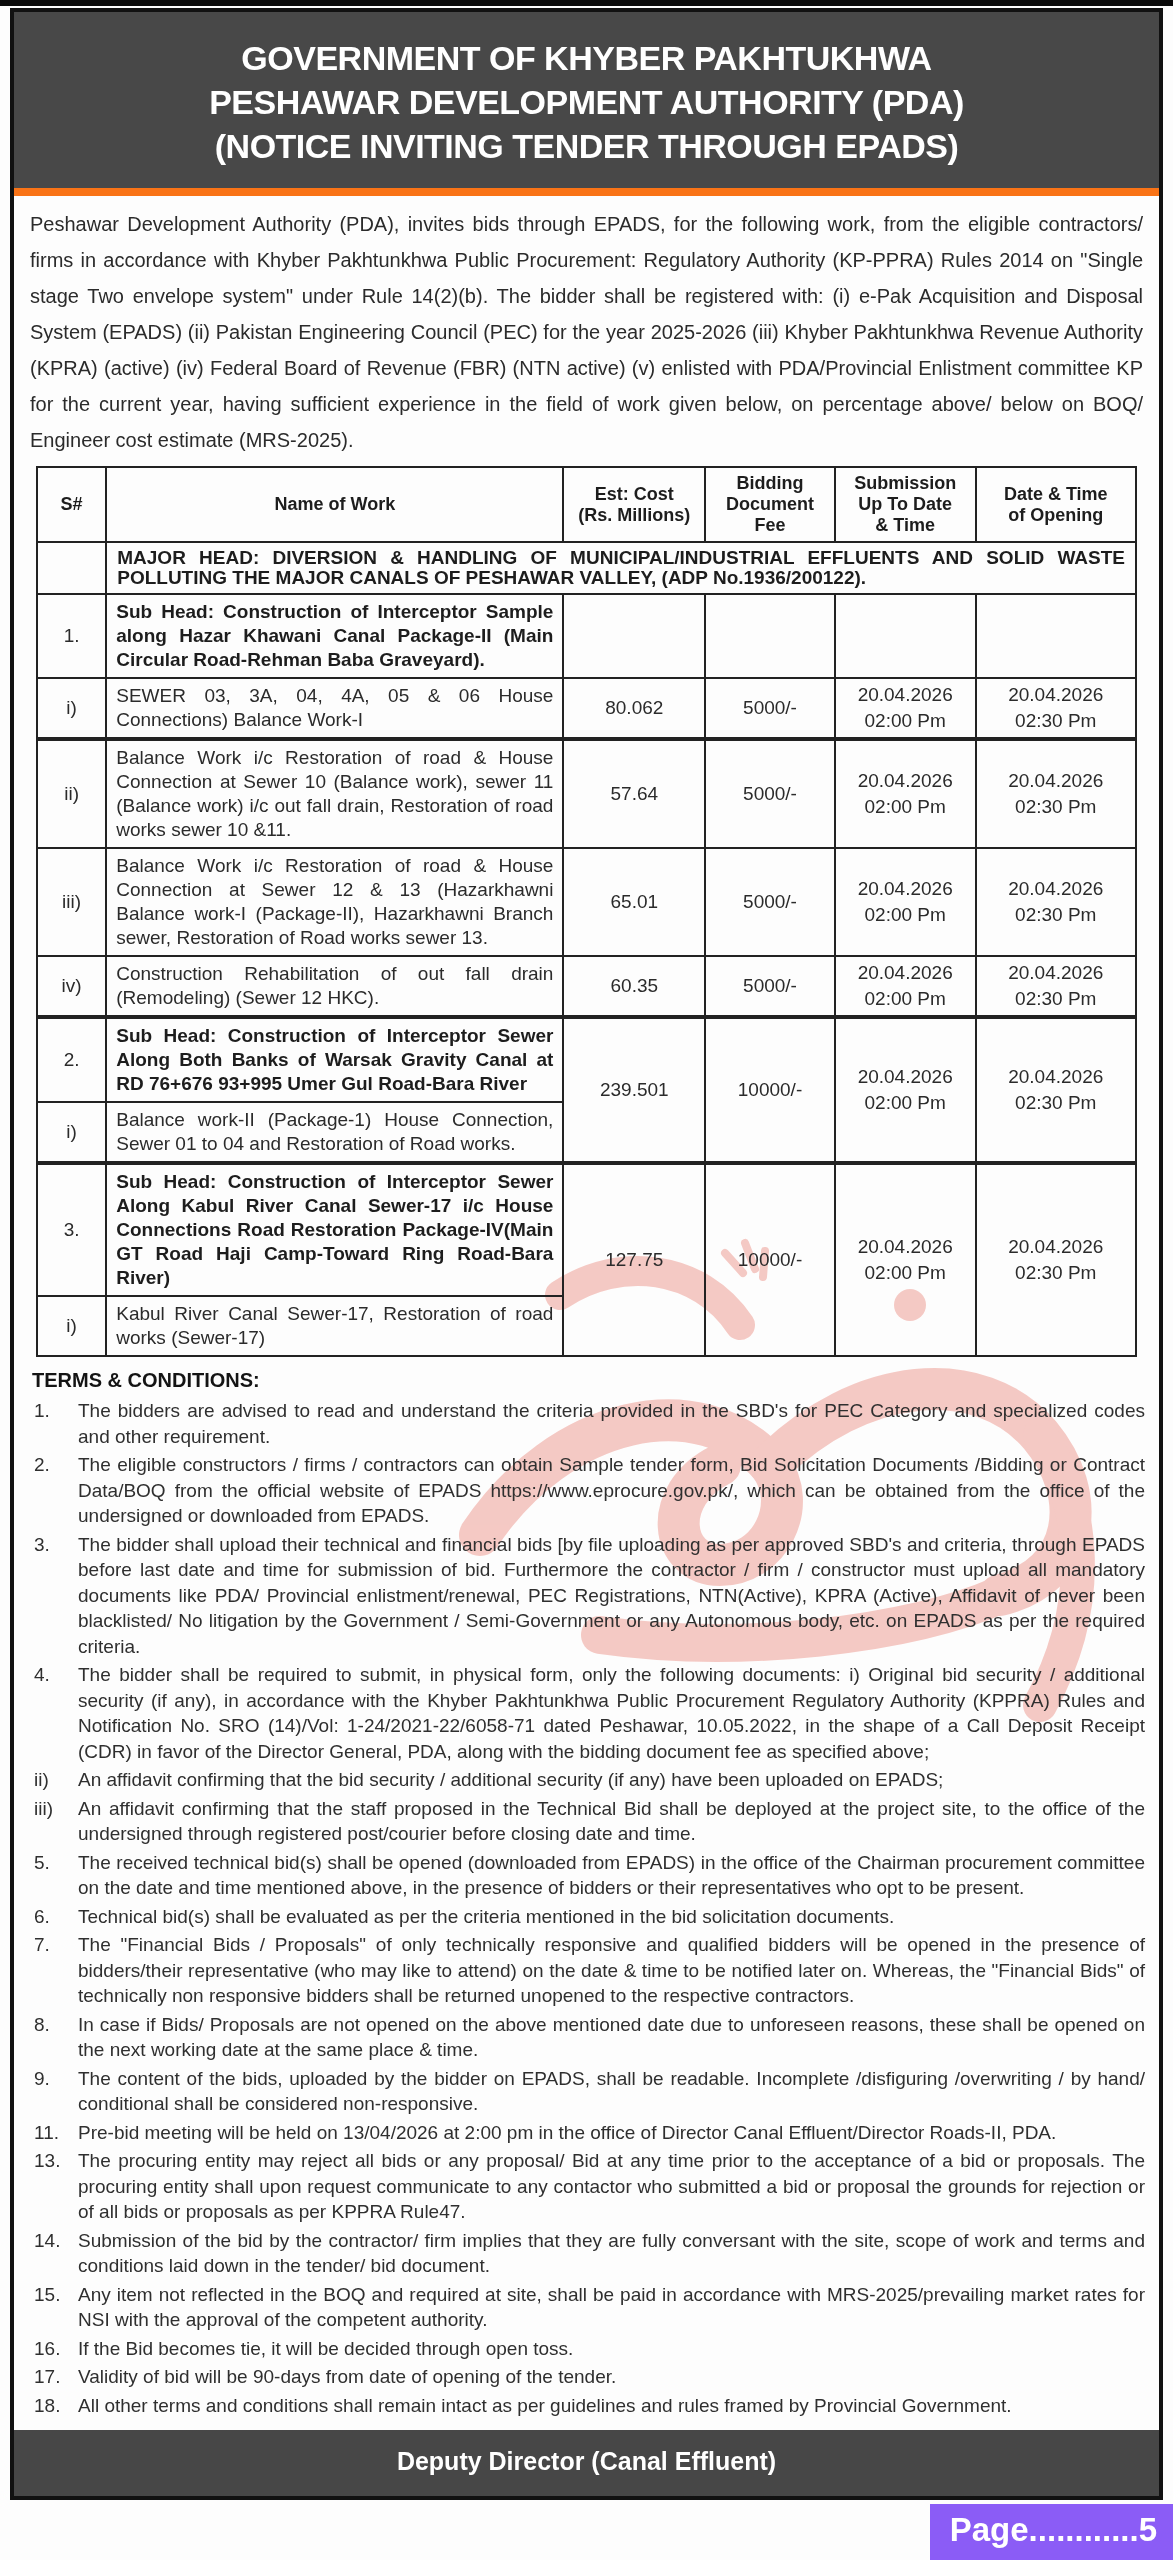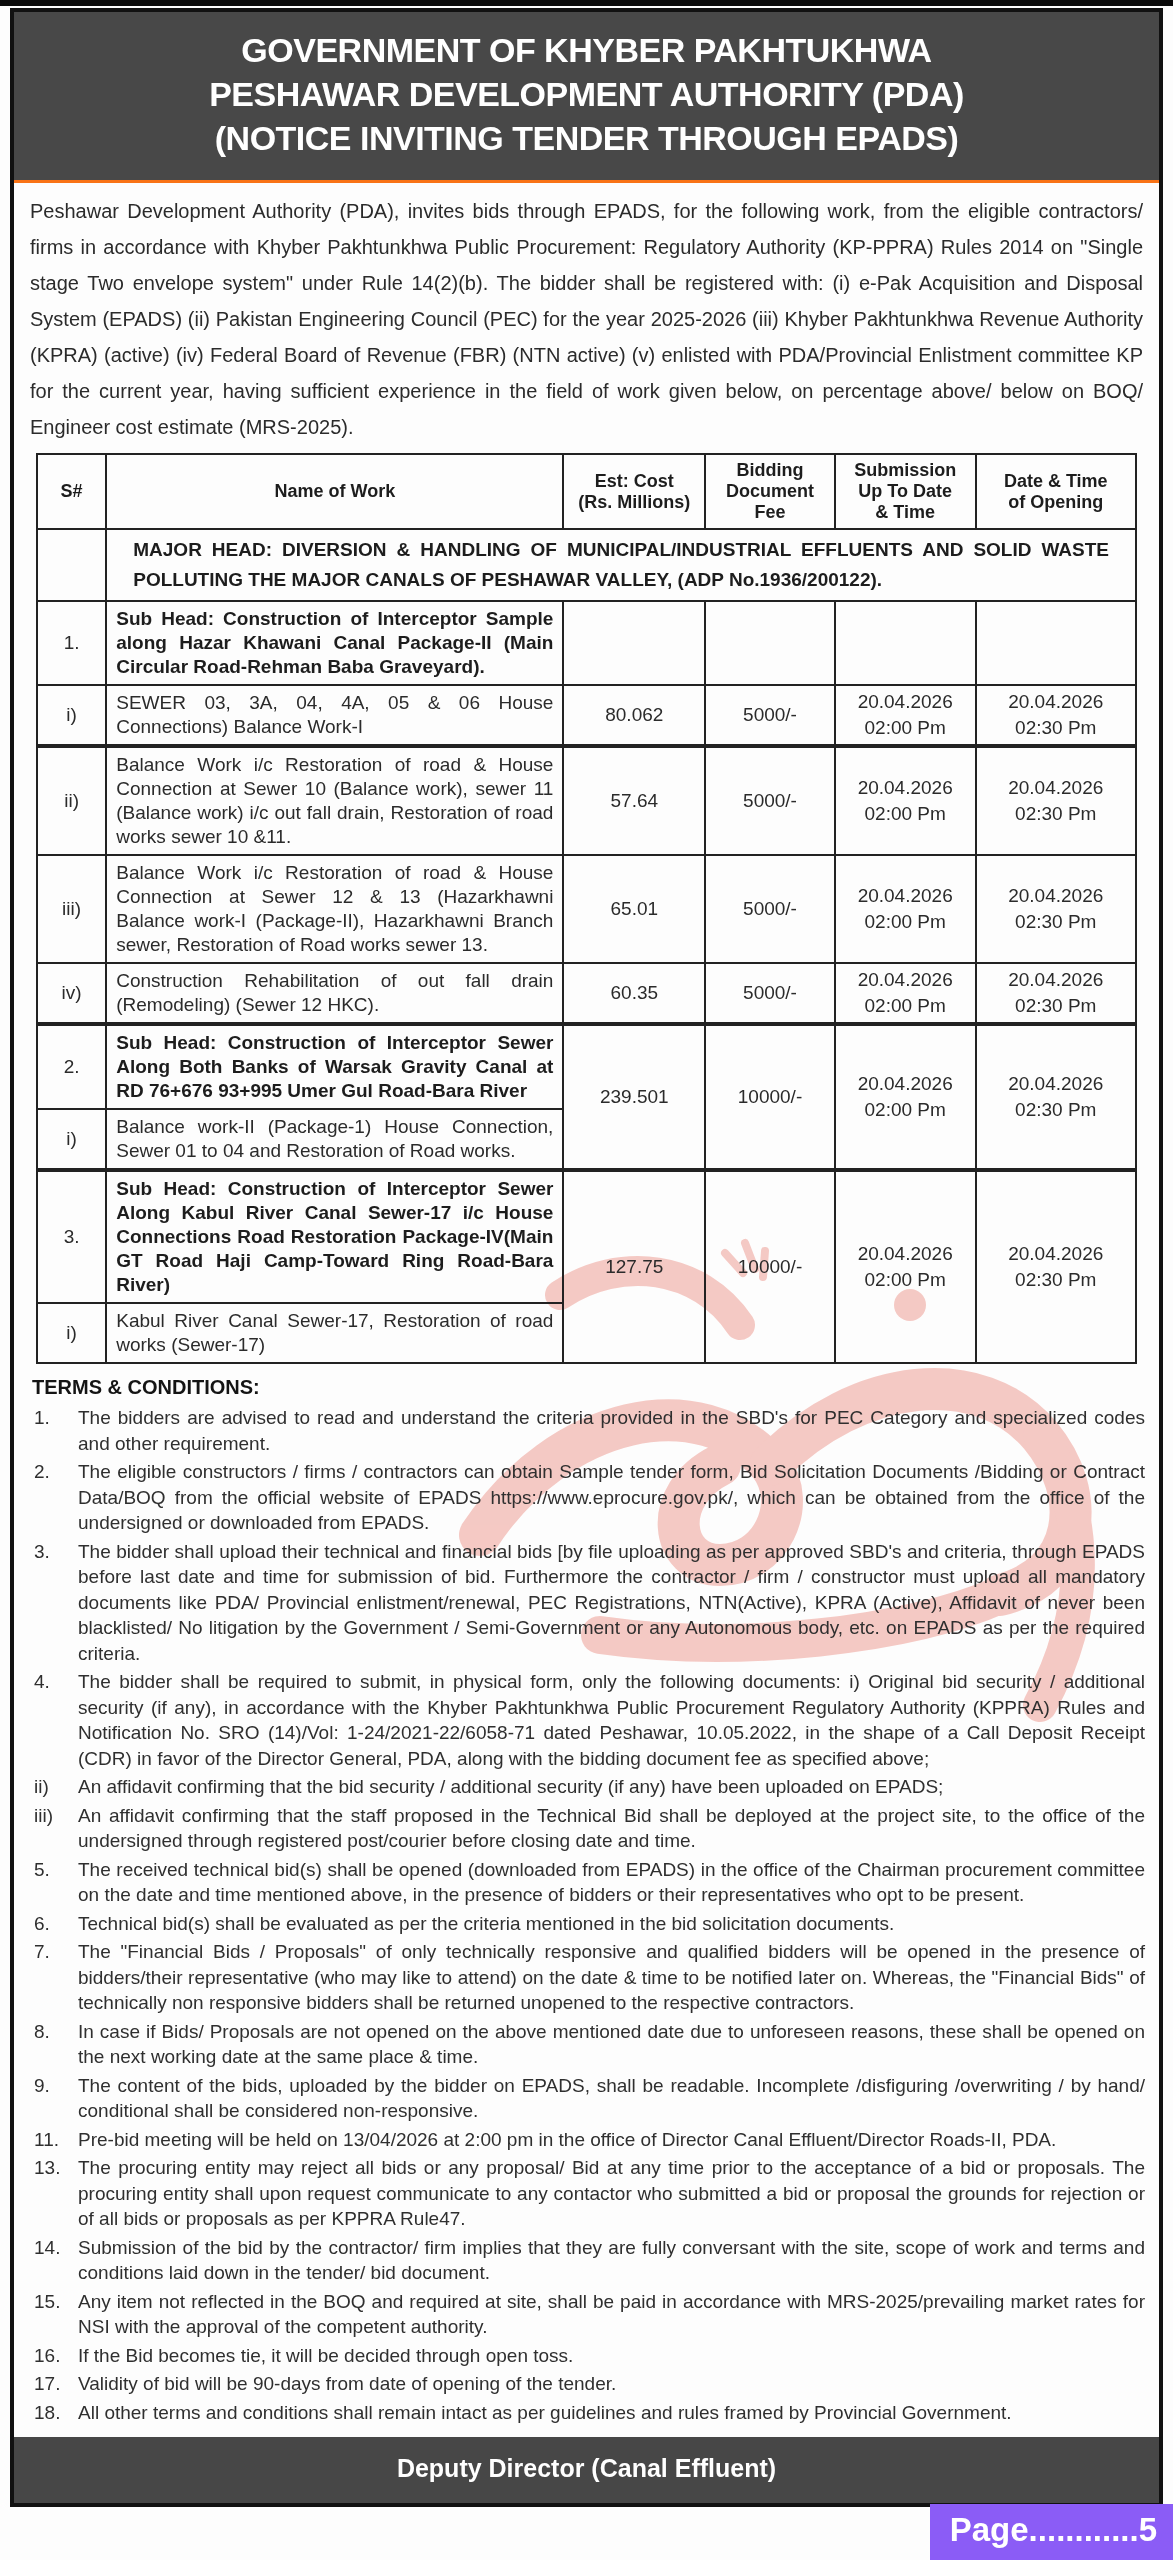--- a/index.html
+++ b/index.html
@@ -1,29 +1,29 @@
 <!DOCTYPE html>
 <html><head>
 <meta charset="utf-8">
 <style>
   html,body{margin:0;padding:0;background:#ffffff;}
   body{font-family:"Liberation Sans",sans-serif;}
   .page{position:relative;width:1173px;height:2560px;margin:0 auto;background:#fdfdfd;overflow:hidden;}
   .top-strip{position:absolute;top:0;left:0;width:100%;height:6px;background:#0a0a0a;}
   .ad{position:absolute;top:8px;left:10px;right:10px;border:4px solid #111;background:transparent;z-index:1;}
-  .masthead{background:#484848;color:#fff;text-align:center;padding:16px 0 20px;border-bottom:3px solid #f97316;}
+  .masthead{background:#484848;color:#fff;text-align:center;padding:24px 0 20px;border-bottom:8px solid #f97316;}
   .masthead div{font-size:34px;font-weight:700;line-height:44px;letter-spacing:-0.5px;}
   .intro{margin:10px 16px 8px;font-size:20px;line-height:36px;text-align:justify;color:#2b2b2b;}
   table.work-table{border-collapse:collapse;margin:4px auto 12px;width:calc(100% - 44px);font-size:19px;color:#2b2b2b;}
   table.work-table th,table.work-table td{border:2px solid #222;vertical-align:middle;}
   table.work-table th{font-size:18px;font-weight:700;line-height:21px;text-align:center;padding:5px 2px;white-space:pre-line;color:#1d1d1d;}
   td.sn{text-align:center;font-size:19px;padding:2px;color:#2b2b2b;}
   td.name{text-align:justify;line-height:24px;padding:5px 9px;}
   td.name.bold{font-weight:700;color:#1d1d1d;}
-  td.major{font-weight:700;text-align:justify;line-height:30px;padding:5px 26px;color:#1d1d1d;}
+  td.major{font-weight:700;text-align:justify;line-height:20px;padding:5px 10px;color:#1d1d1d;}
   td.val{text-align:center;white-space:pre-line;line-height:26px;padding:3px 2px;}
   tr.thick-top td{border-top:4px solid #222;}
   .terms{margin:6px 14px 12px;position:relative;}
   .terms-heading{font-size:20px;font-weight:700;color:#141414;margin:2px 0 6px 4px;}
   .term-row{display:flex;margin-bottom:3px;}
   .term-row .tn{flex:0 0 50px;font-size:19px;line-height:25.5px;color:#2f2f2f;padding-left:6px;box-sizing:border-box;}
   .term-row .tt{flex:1;font-size:19px;line-height:25.5px;text-align:justify;color:#2f2f2f;}
   .footerbar{background:#474747;position:relative;text-align:center;padding:12px 0 16px;}
   .footerbar .fl{color:#fff;font-weight:700;font-size:25px;line-height:38px;}
   .pagebox{position:absolute;right:0;bottom:0;background:#8b5cf6;color:#fff;font-size:33px;font-weight:700;padding:7px 16px 11px 20px;z-index:2;}

